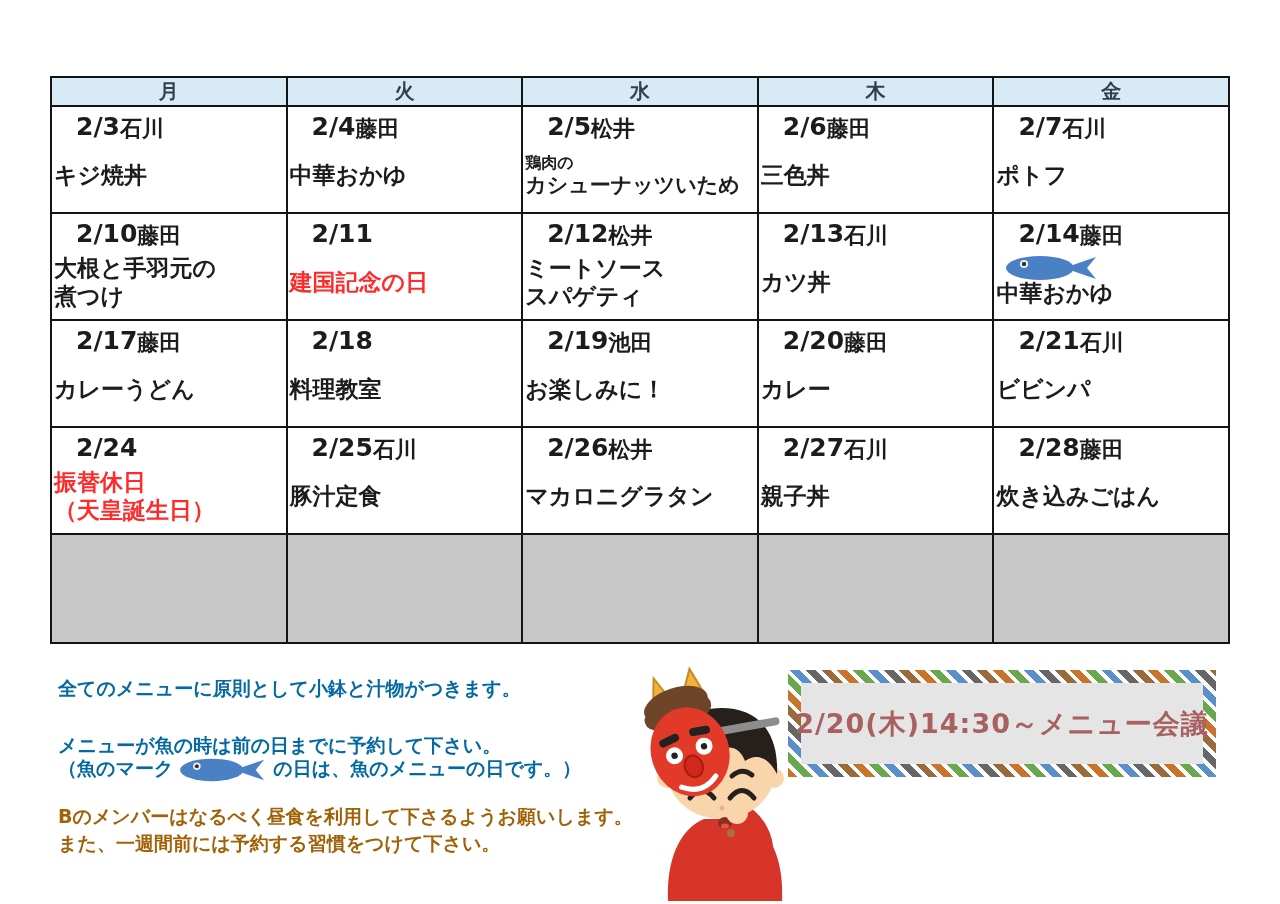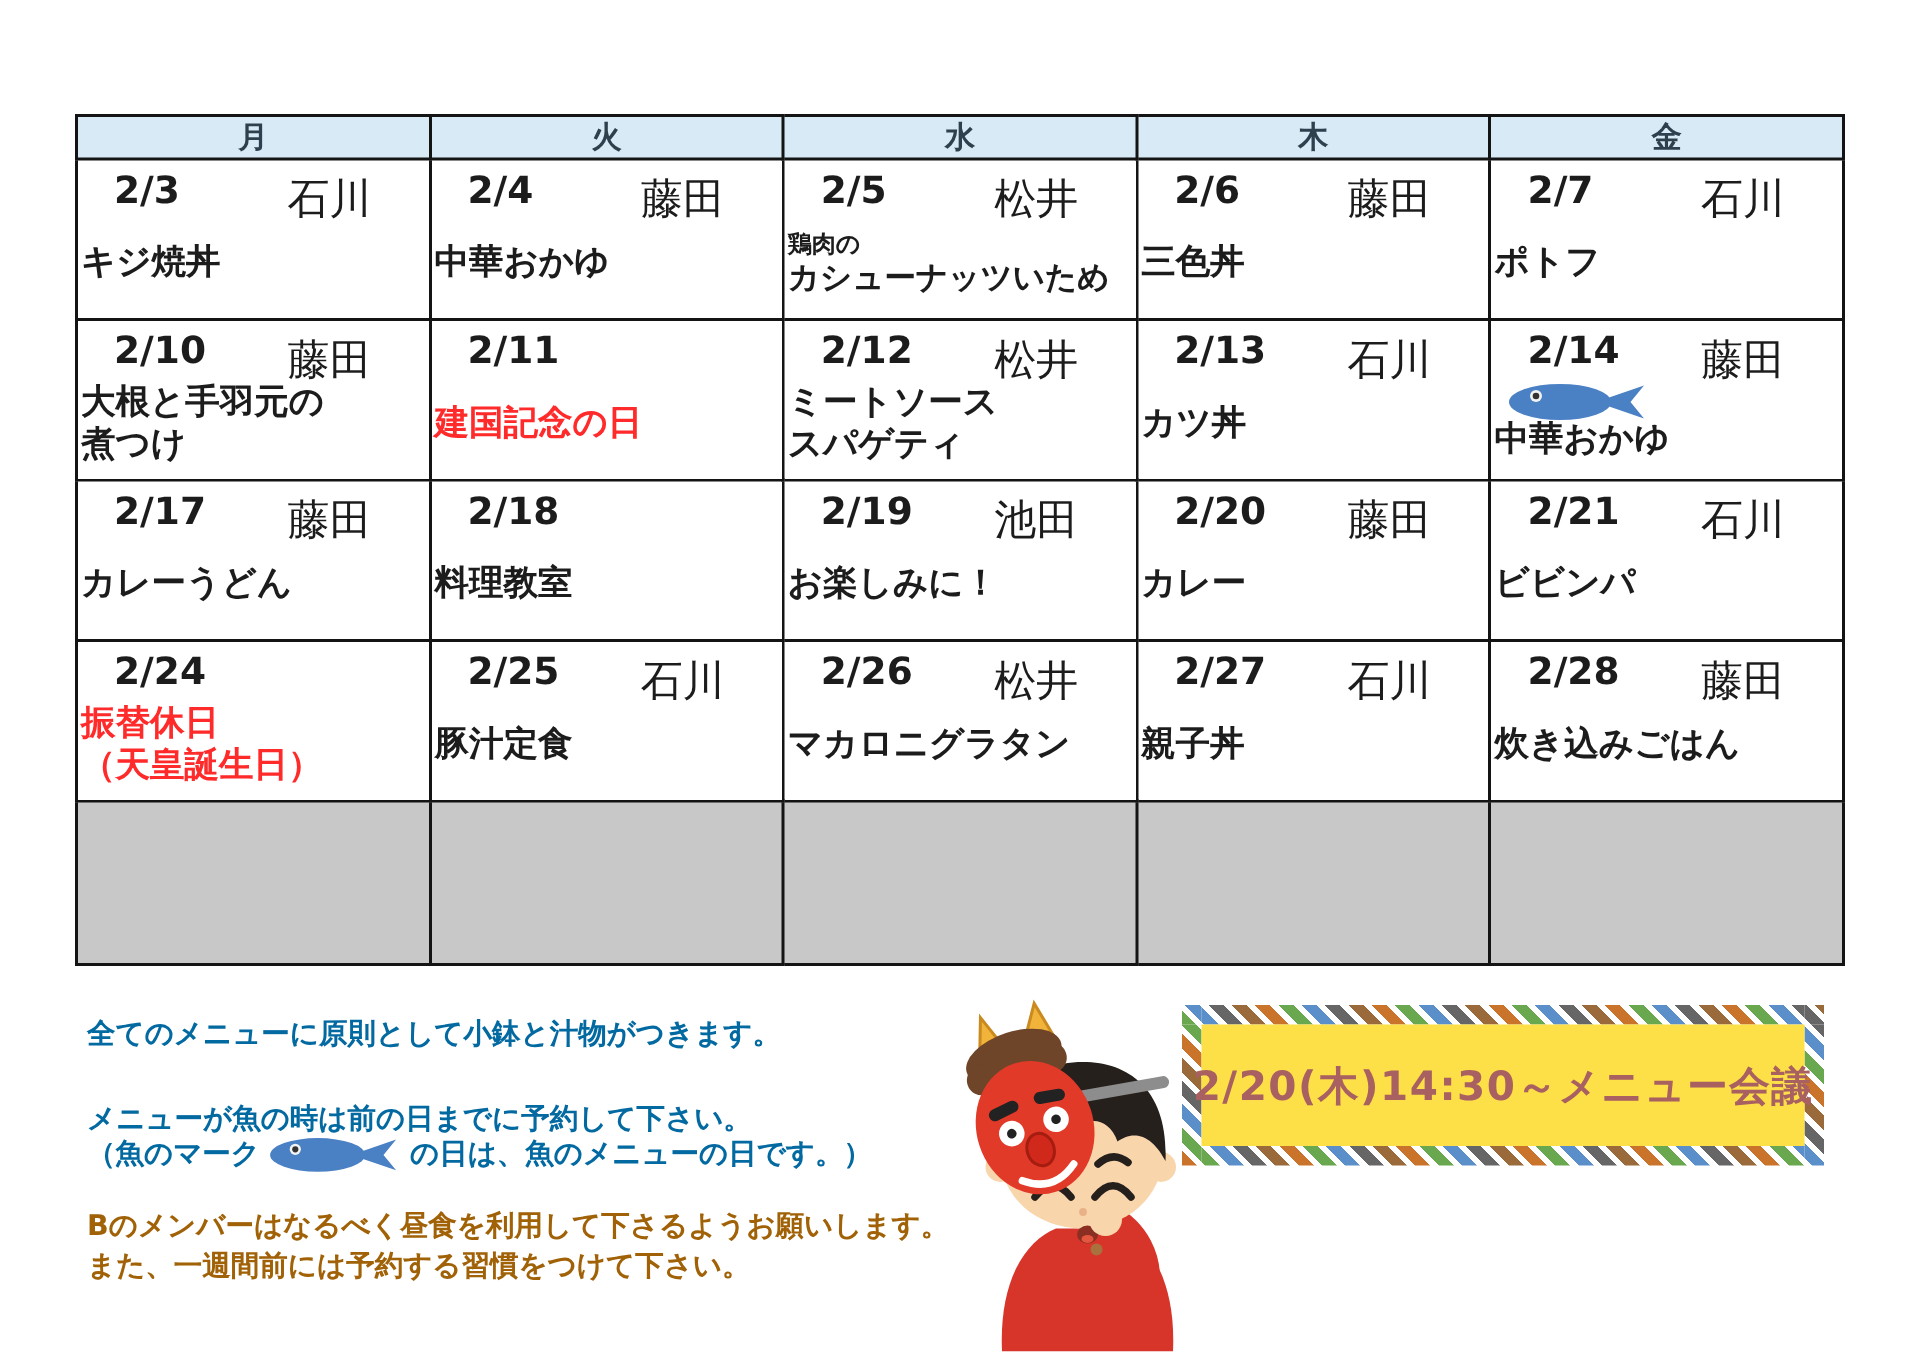--- a/index.html
+++ b/index.html
@@ -13,24 +13,24 @@
 
   
   table.cal { position:absolute; left:50px; top:76px; width:1180px;
               border-collapse:collapse; table-layout:fixed; }
   table.cal th, table.cal td { border:2px solid #141414; }
   table.cal th { height:27px; background:#d8eaf6; color:#2e3f4e;
                  font-size:20px; font-weight:bold; }
   tr.week td { height:107px; vertical-align:top; position:relative;
                background:#fff; color:#1c1c1c; }
   tr.empty td { height:109px; background:#c8c8c8; }
-  .cell-head { display:flex; justify-content:space-between;
+  .cell-head { display:flex; 
                padding:5px 38px 0 24px; }
   .cell-date { font-size:25px; font-weight:bold; }
-  .cell-staff { font-size:28px; font-weight:normal; padding-top:2px; }
+  .cell-staff { font-size:22px; font-weight:bold; padding-top:2px; }
   .menu { position:absolute; left:2px; right:2px; top:36px; bottom:4px;
           display:flex; flex-direction:column; align-items:flex-start;
           justify-content:center; text-align:center;
           font-size:23px; font-weight:bold; line-height:1.18; }
   .menu span:empty { display:none; }
   .holiday .menu { color:#ff2b2b; }
   .small-first .menu span:first-child { font-size:16px; }
   .small-first .menu span:last-child { font-size:21px; }
   .cell-fish { position:absolute; left:10px; top:38px; width:96px; height:30px; }
 
@@ -49,21 +49,21 @@
   
   .meeting-box { position:absolute; left:788px; top:670px; width:428px; height:107px;
                  border:13px solid transparent;
                  border-image: repeating-linear-gradient(45deg,
                    #c9742a 0 7px, #ffffff 7px 11px, #6aa84f 11px 18px,
                    #ffffff 18px 22px, #5b8fc9 22px 29px, #ffffff 29px 33px,
                    #666666 33px 40px, #ffffff 40px 44px, #9a6a3a 44px 51px,
                    #ffffff 51px 55px) 13;
                  background:#fff; }
   .meeting-box-inner { width:100%; height:100%; display:flex; align-items:center;
-                 justify-content:center; background:#fde047; }
+                 justify-content:center; background:#e5e5e5; }
   .meeting-text { font-size:27px; font-weight:bold; color:#a86060;
                   letter-spacing:1px; white-space:nowrap; }
 
   
   .illustration { position:absolute; left:640px; top:656px; width:160px; height:245px; }
 </style>
 </head>
 <body>
 
 <div id="page">

